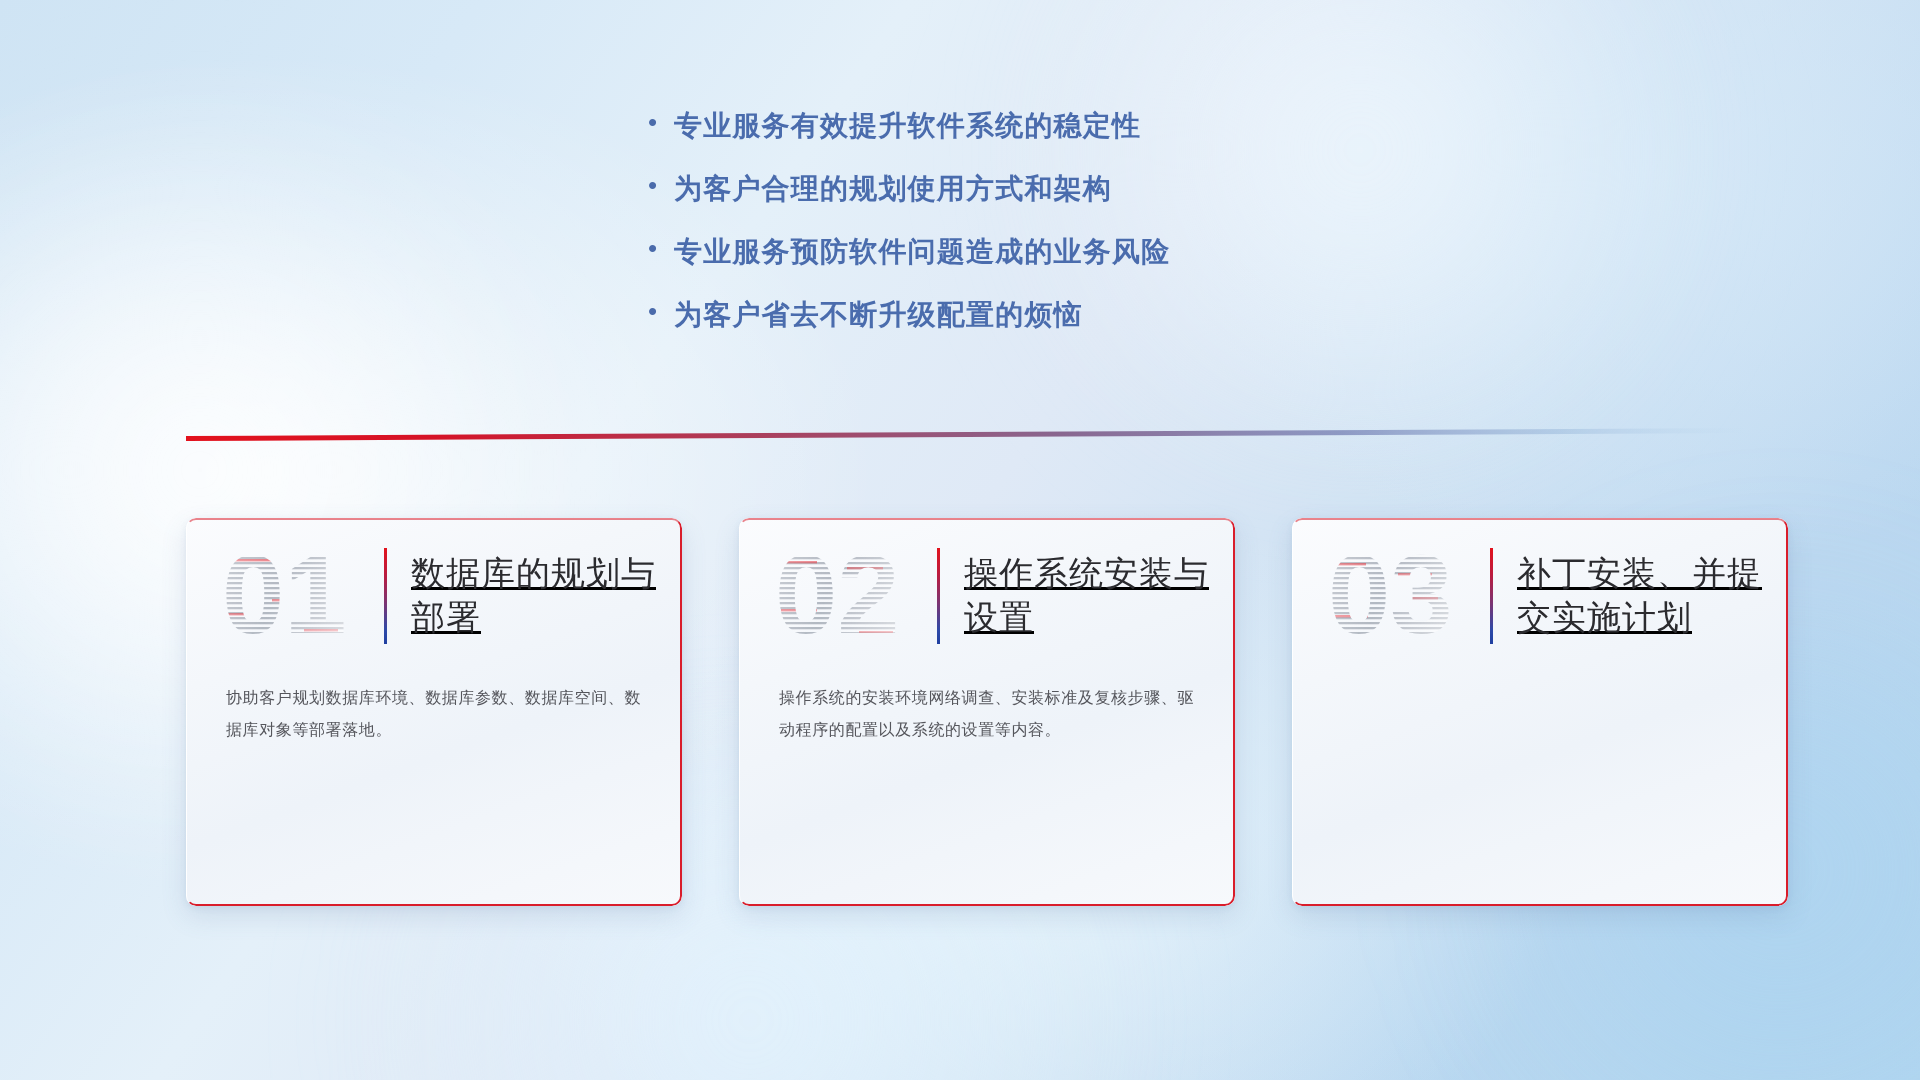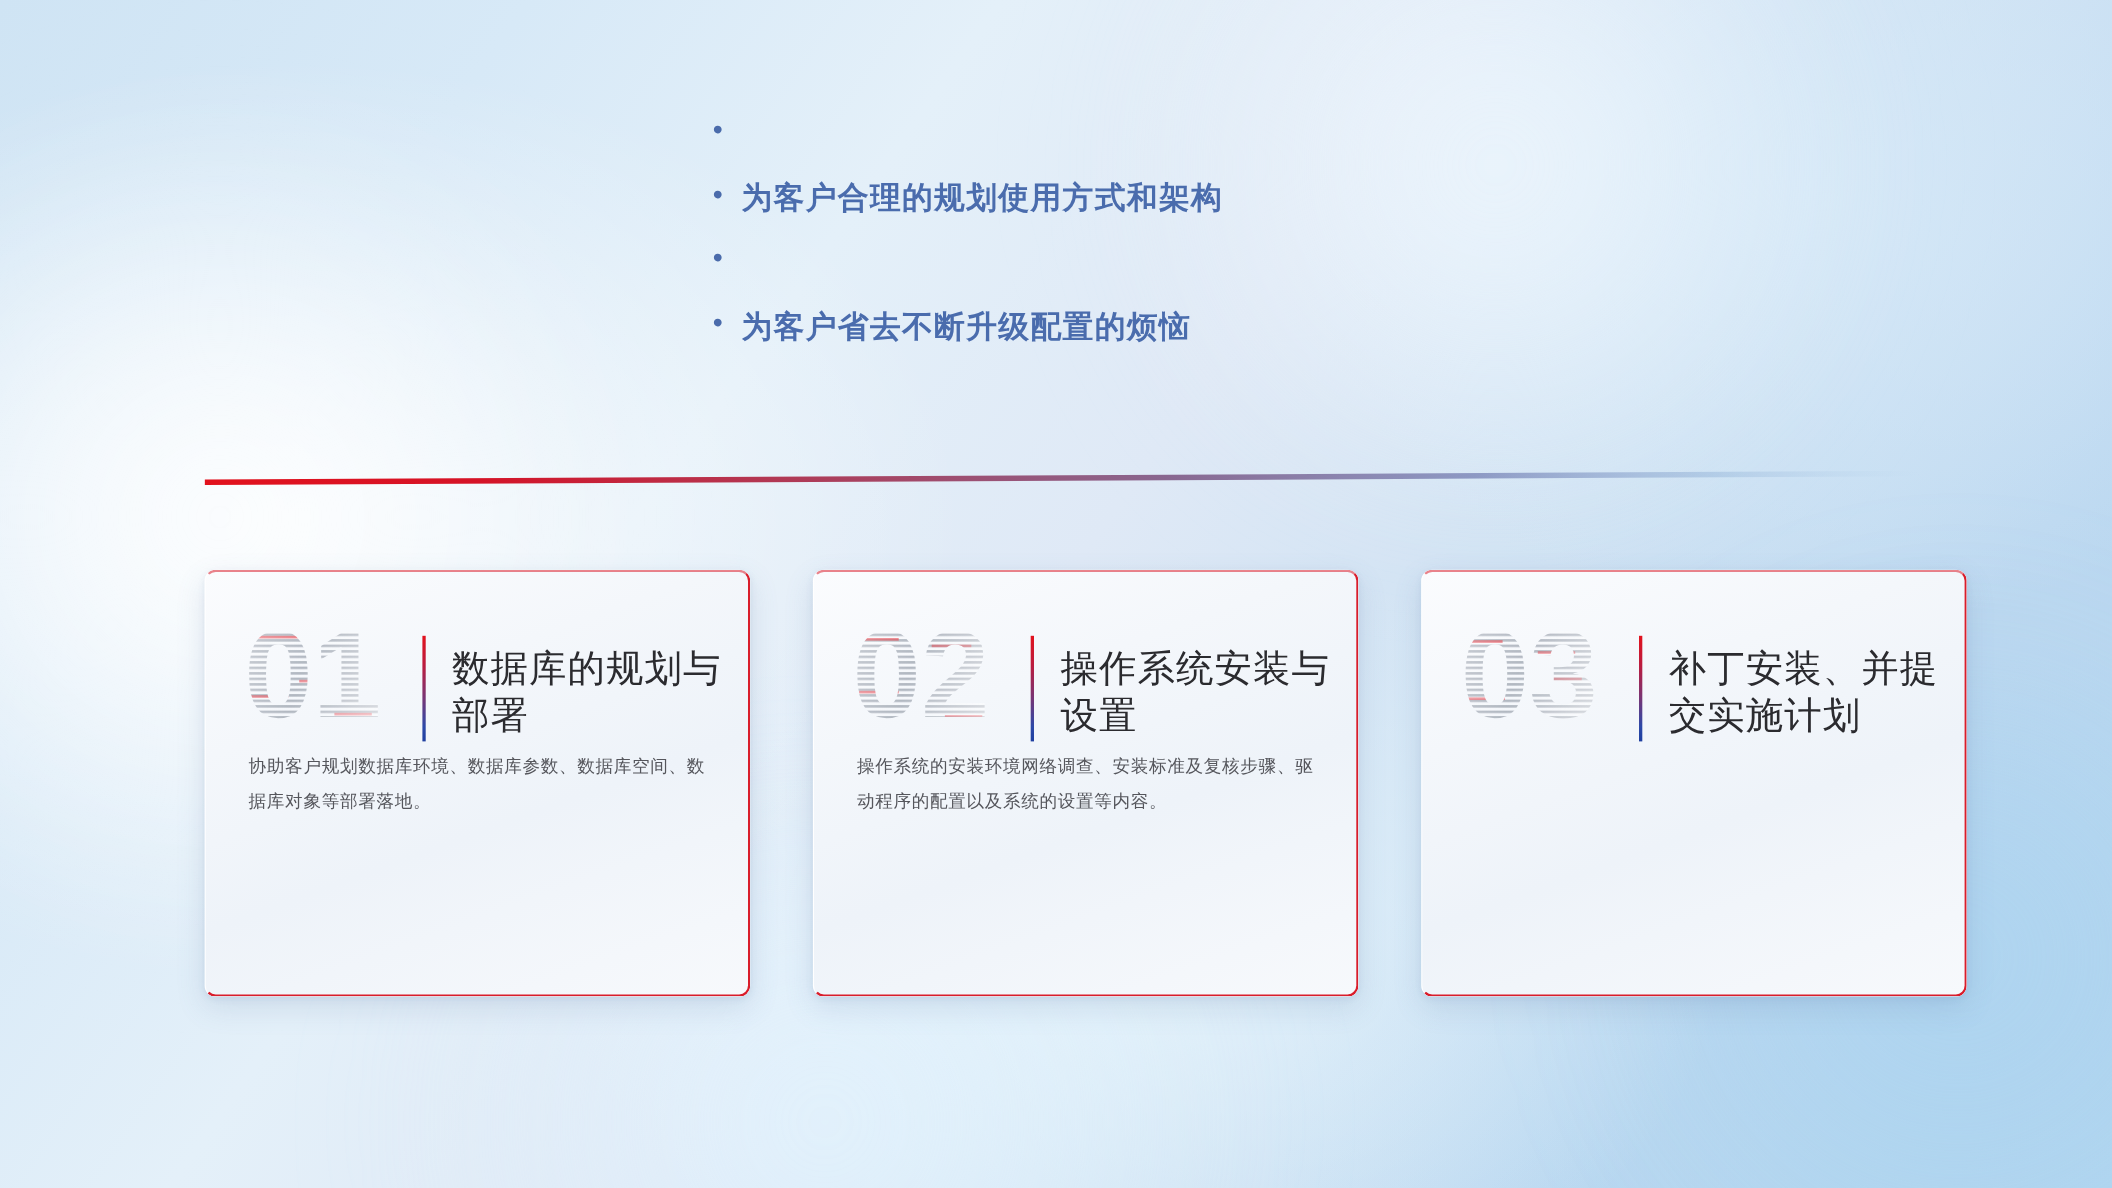--- a/index.html
+++ b/index.html
@@ -82,21 +82,21 @@
     content:"";
     position:absolute; inset:0;
     border-radius:10px;
     border:1px solid rgba(255,255,255,0.95);
     border-right:none; border-bottom:none;
     pointer-events:none;
   }
 
   .card-head {
     position:relative; height:156px;
-    display:flex; align-items:flex-end;
+    display:flex; align-items:center;text-decoration:underline;
   }
   .card-num {
     position:relative;
     width:150px; margin-left:34px; height:118px;
     flex:0 0 150px;
   }
   .card-num svg { display:block; width:100%; height:100%; }
 
   .card-sep {
     width:3px; height:96px; flex:0 0 3px;
@@ -120,27 +120,29 @@
 <div class="bloom b1"></div>
 <div class="bloom b2"></div>
 <div class="bloom b3"></div>
 <div class="bloom b4"></div>
 
 <div class="stage">
 
   <div class="bullets">
     <div class="bullet-row">
       <span class="bullet-dot">•</span>
+      <span class="bullet-text">专业服务有效提升软件系统的稳定性</span>
     </div>
     <div class="bullet-row">
       <span class="bullet-dot">•</span>
       <span class="bullet-text">为客户合理的规划使用方式和架构</span>
     </div>
     <div class="bullet-row">
       <span class="bullet-dot">•</span>
+      <span class="bullet-text">专业服务预防软件问题造成的业务风险</span>
     </div>
     <div class="bullet-row">
       <span class="bullet-dot">•</span>
       <span class="bullet-text">为客户省去不断升级配置的烦恼</span>
     </div>
   </div>
 
   <div class="divider-wrap">
     <svg viewBox="0 0 1560 18" preserveAspectRatio="none">
       <defs>

